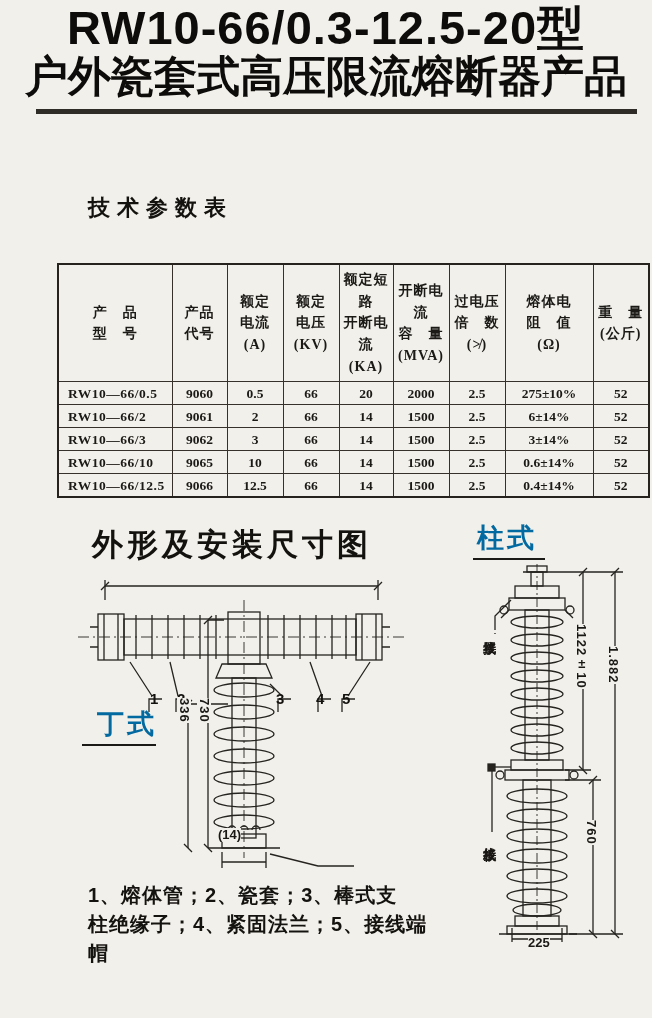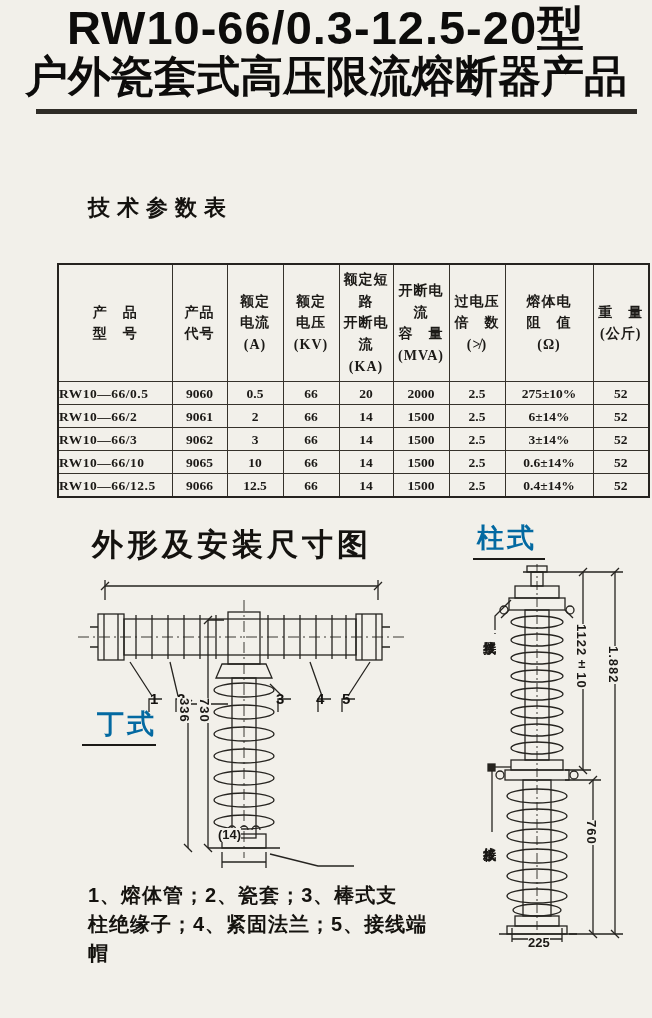--- a/index.html
+++ b/index.html
@@ -21,21 +21,21 @@
     position:absolute; left:57px; top:263px; width:591px;
     border-collapse:collapse; table-layout:fixed;
     font-family:"Liberation Serif","DejaVu Serif",serif;
     border:2px solid #26231f;
   }
   .params th, .params td { border:1px solid #36322b; }
   .params th { font-size:14px; font-weight:700; white-space:pre-line;
                line-height:1.55; padding:4px 0; letter-spacing:1px; height:60px; vertical-align:middle; }
   .params td { font-size:13.5px; font-weight:700; text-align:center;
                height:22px; line-height:1; padding:0; }
-  .params td.model { text-align:left; letter-spacing:0.5px; }
+  .params td.model { text-align:left; padding-left:9px; letter-spacing:0.5px; }
 
   .subhead { position:absolute; font-size:27px; font-weight:900; letter-spacing:3px; color:#0369a1; }
   .subrule { position:absolute; height:2px; background:#1c1a17; }
   .dlabel  { position:absolute; font-size:13px; font-weight:700; background:#f2f0ea;
              line-height:1.1; color:#1a1815; }
   .vert    { writing-mode:vertical-rl; letter-spacing:1px; }
   .callout { position:absolute; font-size:15px; font-weight:700; color:#14120f; }
   .legend  { position:absolute; left:88px; top:858px; width:360px;
              font-size:20px; font-weight:700; line-height:1.45;
              white-space:pre-line; letter-spacing:1px; color:#15130f;margin-top:23px; }

